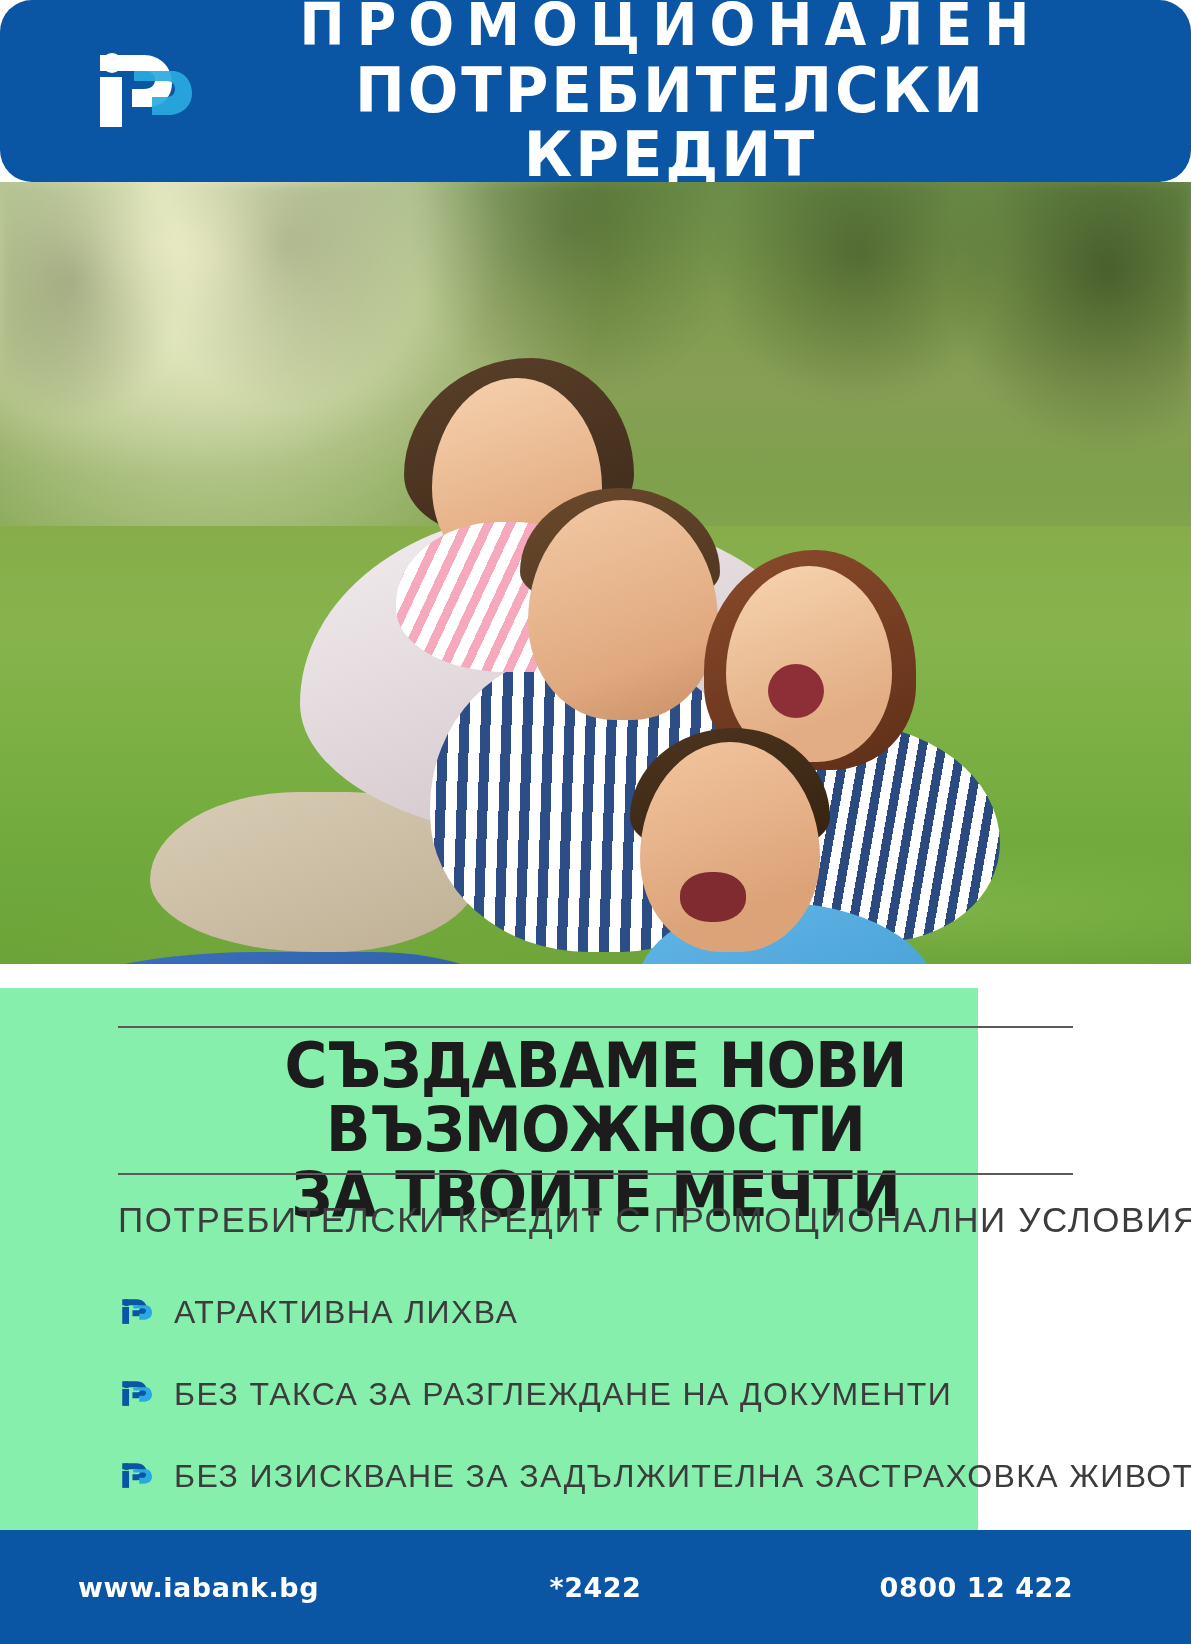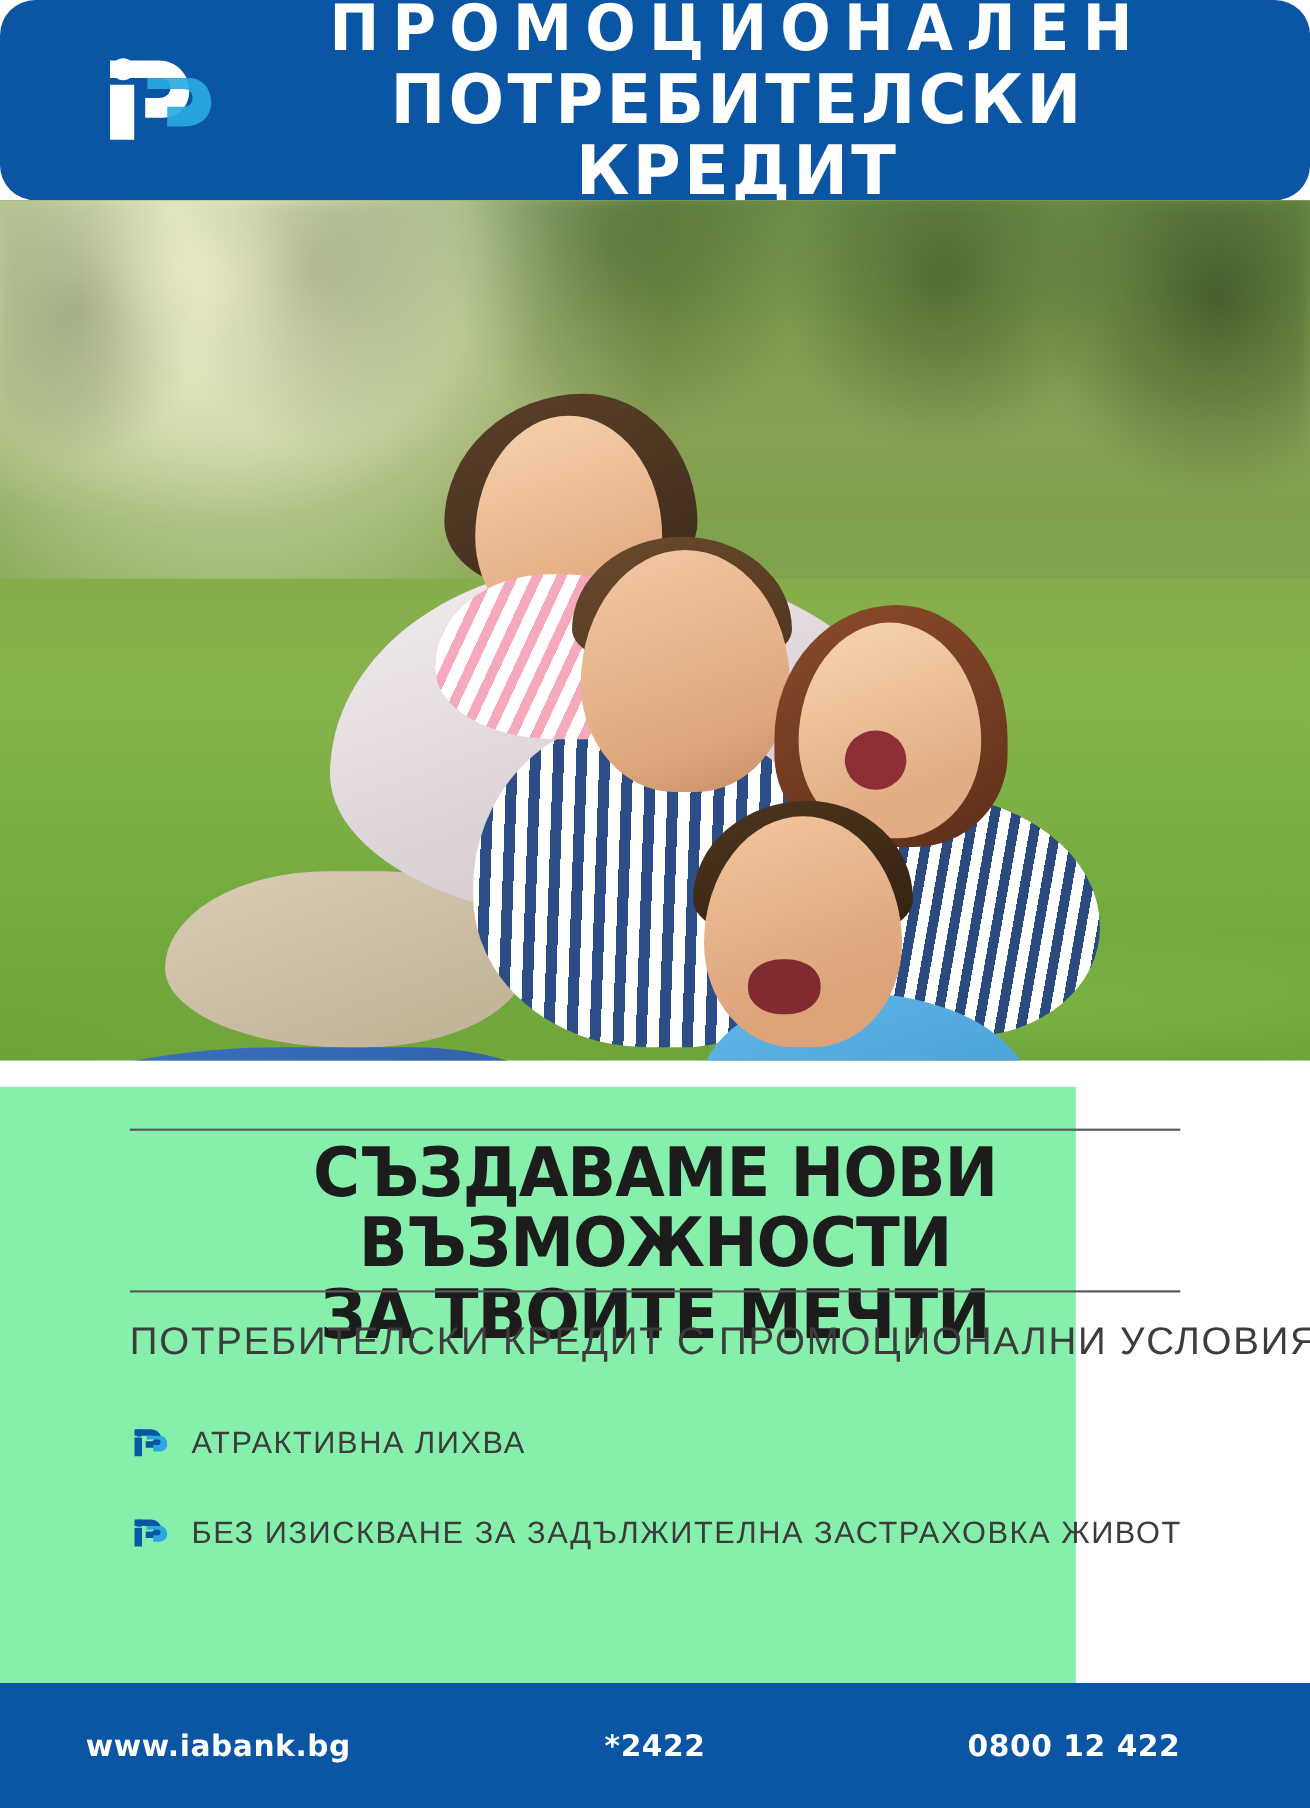--- a/index.html
+++ b/index.html
@@ -268,21 +268,21 @@
   .bullet-icon {
     width: 34px;
     height: 34px;
     flex: none;
     margin-right: 22px;
     position: relative;
   }
   .bullet-text {
     color: #3c3c3c;
     font-family: "Liberation Sans", sans-serif;
-    font-size: 28px;
+    font-size: 32px;
     letter-spacing: 1.4px;
     white-space: nowrap;
     text-align: right;
   }
 
   
   .footer {
     position: absolute;
     left: 0;
     top: 1530px;
@@ -370,20 +370,31 @@
         <svg class="logo-mark" viewBox="0 0 40 40" xmlns="http://www.w3.org/2000/svg" aria-hidden="true">
           <path d="M5 5 H22 C29 5 34 10 34 16 C34 22 29 25 23 25 H17 V18 H22 C25 18 26 17 26 15 C26 13 25 12 21 12 H5 Z" fill="#0a56a5"></path>
           <path d="M5 14 H13 V34 H5 Z" fill="#0a56a5"></path>
           <path d="M18 12 H33 C37 12 40 16 40 21 C40 26 36 29 31 29 H25 V22 H30 C32 22 33 21 33 19 C33 17 32 16 30 16 H18 Z" fill="#2aa9e0"></path>
           <circle cx="10" cy="9" r="4" fill="#0a56a5"></circle>
         </svg>
       </span>
       <span class="bullet-text">АТРАКТИВНА ЛИХВА</span>
     </div>
 
+    <div class="bullet">
+      <span class="bullet-icon">
+        <svg class="logo-mark" viewBox="0 0 40 40" xmlns="http://www.w3.org/2000/svg" aria-hidden="true">
+          <path d="M5 5 H22 C29 5 34 10 34 16 C34 22 29 25 23 25 H17 V18 H22 C25 18 26 17 26 15 C26 13 25 12 21 12 H5 Z" fill="#0a56a5"></path>
+          <path d="M5 14 H13 V34 H5 Z" fill="#0a56a5"></path>
+          <path d="M18 12 H33 C37 12 40 16 40 21 C40 26 36 29 31 29 H25 V22 H30 C32 22 33 21 33 19 C33 17 32 16 30 16 H18 Z" fill="#2aa9e0"></path>
+          <circle cx="10" cy="9" r="4" fill="#0a56a5"></circle>
+        </svg>
+      </span>
+      <span class="bullet-text">БЕЗ ТАКСА ЗА РАЗГЛЕЖДАНЕ НА ДОКУМЕНТИ</span>
+    </div>
 
     <div class="bullet">
       <span class="bullet-icon">
         <svg class="logo-mark" viewBox="0 0 40 40" xmlns="http://www.w3.org/2000/svg" aria-hidden="true">
           <path d="M5 5 H22 C29 5 34 10 34 16 C34 22 29 25 23 25 H17 V18 H22 C25 18 26 17 26 15 C26 13 25 12 21 12 H5 Z" fill="#0a56a5"></path>
           <path d="M5 14 H13 V34 H5 Z" fill="#0a56a5"></path>
           <path d="M18 12 H33 C37 12 40 16 40 21 C40 26 36 29 31 29 H25 V22 H30 C32 22 33 21 33 19 C33 17 32 16 30 16 H18 Z" fill="#2aa9e0"></path>
           <circle cx="10" cy="9" r="4" fill="#0a56a5"></circle>
         </svg>
       </span>

